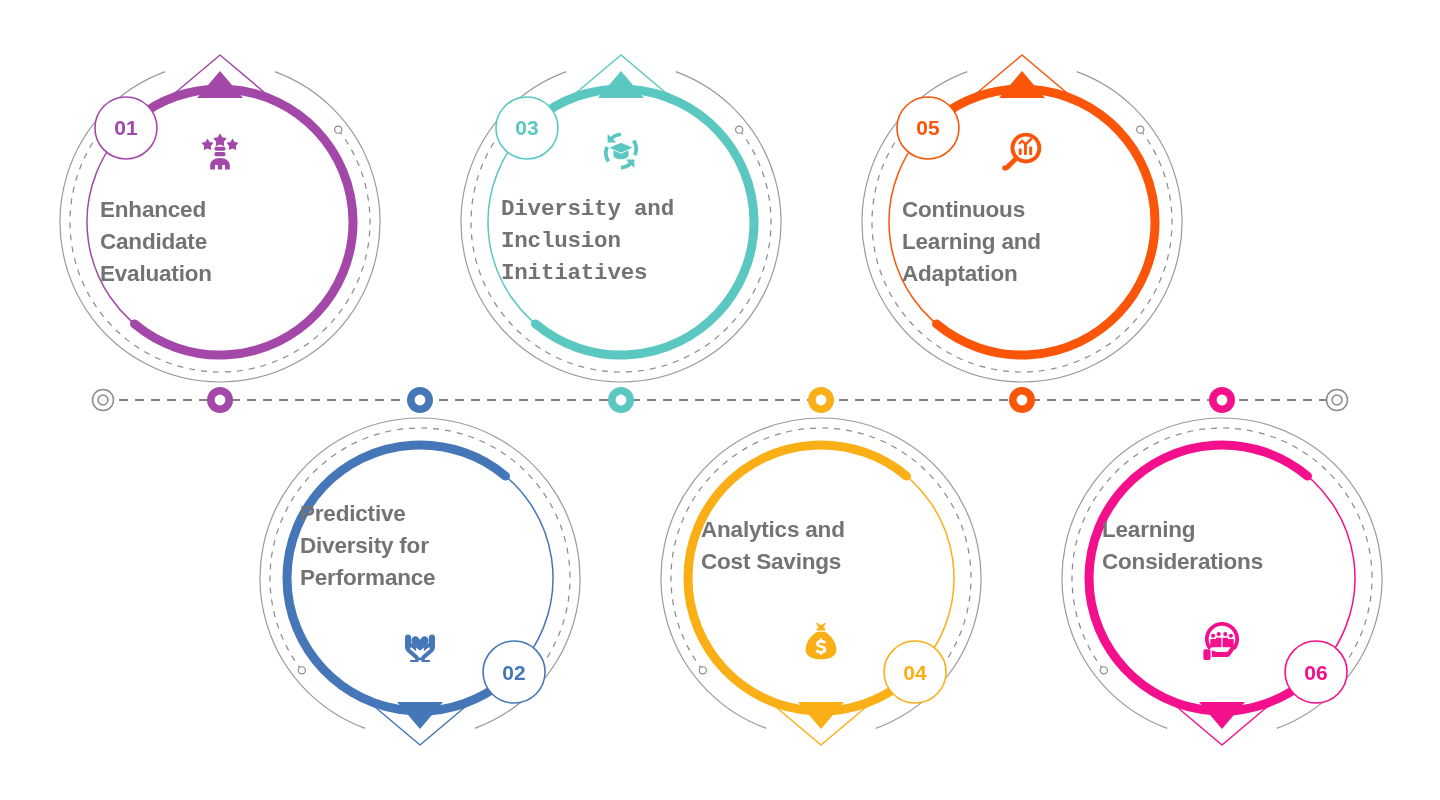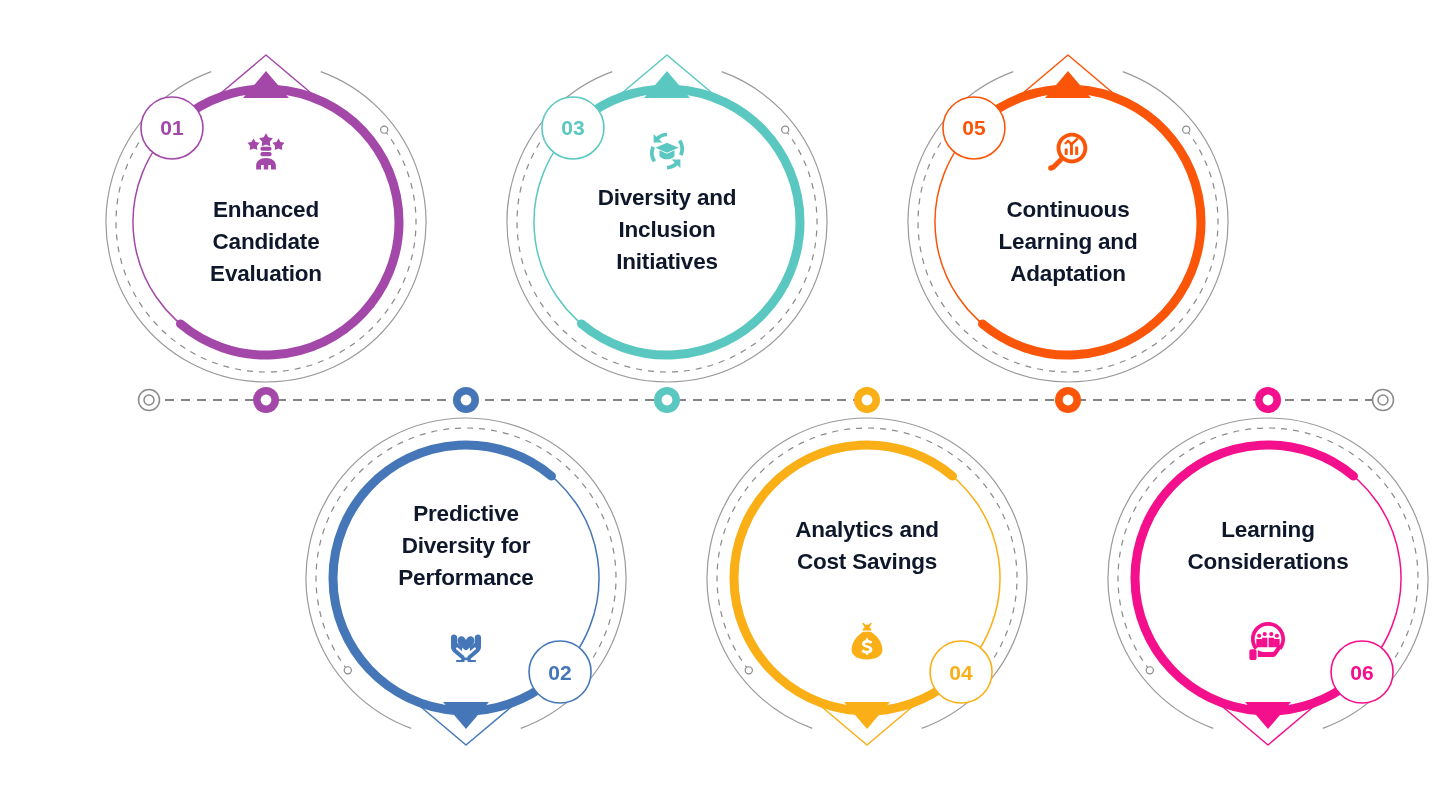--- a/index.html
+++ b/index.html
@@ -11,36 +11,35 @@
     width: 1440px;
     height: 800px;
     font-family: "Liberation Sans", sans-serif;
     overflow: hidden;
     position: relative;
   }
   #stage {
     position: relative;
     width: 1188px;
     height: 800px;
-    margin-left: 46px;
   }
   #canvas {
     position: absolute;
     top: 0; left: 0;
     width: 1440px;
     height: 800px;
   }
   .node-title {
     position: absolute;
-    text-align: center;
+    text-align: left;
     font-family: "Liberation Sans", sans-serif;
     font-size: 22.5px;
     font-weight: bold;
     line-height: 1.42;
-    color: #0f172a;
+    color: #737373;
     letter-spacing: -0.2px;
     white-space: pre-line;
     pointer-events: none;
   }
   .badge-num {
     font-family: "Liberation Sans", sans-serif;
     font-size: 21px;
     font-weight: bold;
   }
 </style>
@@ -237,21 +236,21 @@
       </g>
   </svg>
 
   <div id="titles-layer">
       <div class="node-title" style="left: 100px; top: 194px; width: 240px;">Enhanced
 Candidate
 Evaluation</div>
       <div class="node-title" style="left: 300px; top: 498px; width: 240px;">Predictive
 Diversity for
 Performance</div>
-      <div class="node-title" style="left: 501px; top: 182px; width: 240px;">Diversity and
+      <div class="node-title" style="left: 501px; top: 194px; width: 240px; font-family: Liberation Mono, monospace;">Diversity and
 Inclusion
 Initiatives</div>
       <div class="node-title" style="left: 701px; top: 514px; width: 240px;">Analytics and
 Cost Savings</div>
       <div class="node-title" style="left: 902px; top: 194px; width: 240px;">Continuous
 Learning and
 Adaptation</div>
       <div class="node-title" style="left: 1102px; top: 514px; width: 240px;">Learning
 Considerations</div>
     </div>

